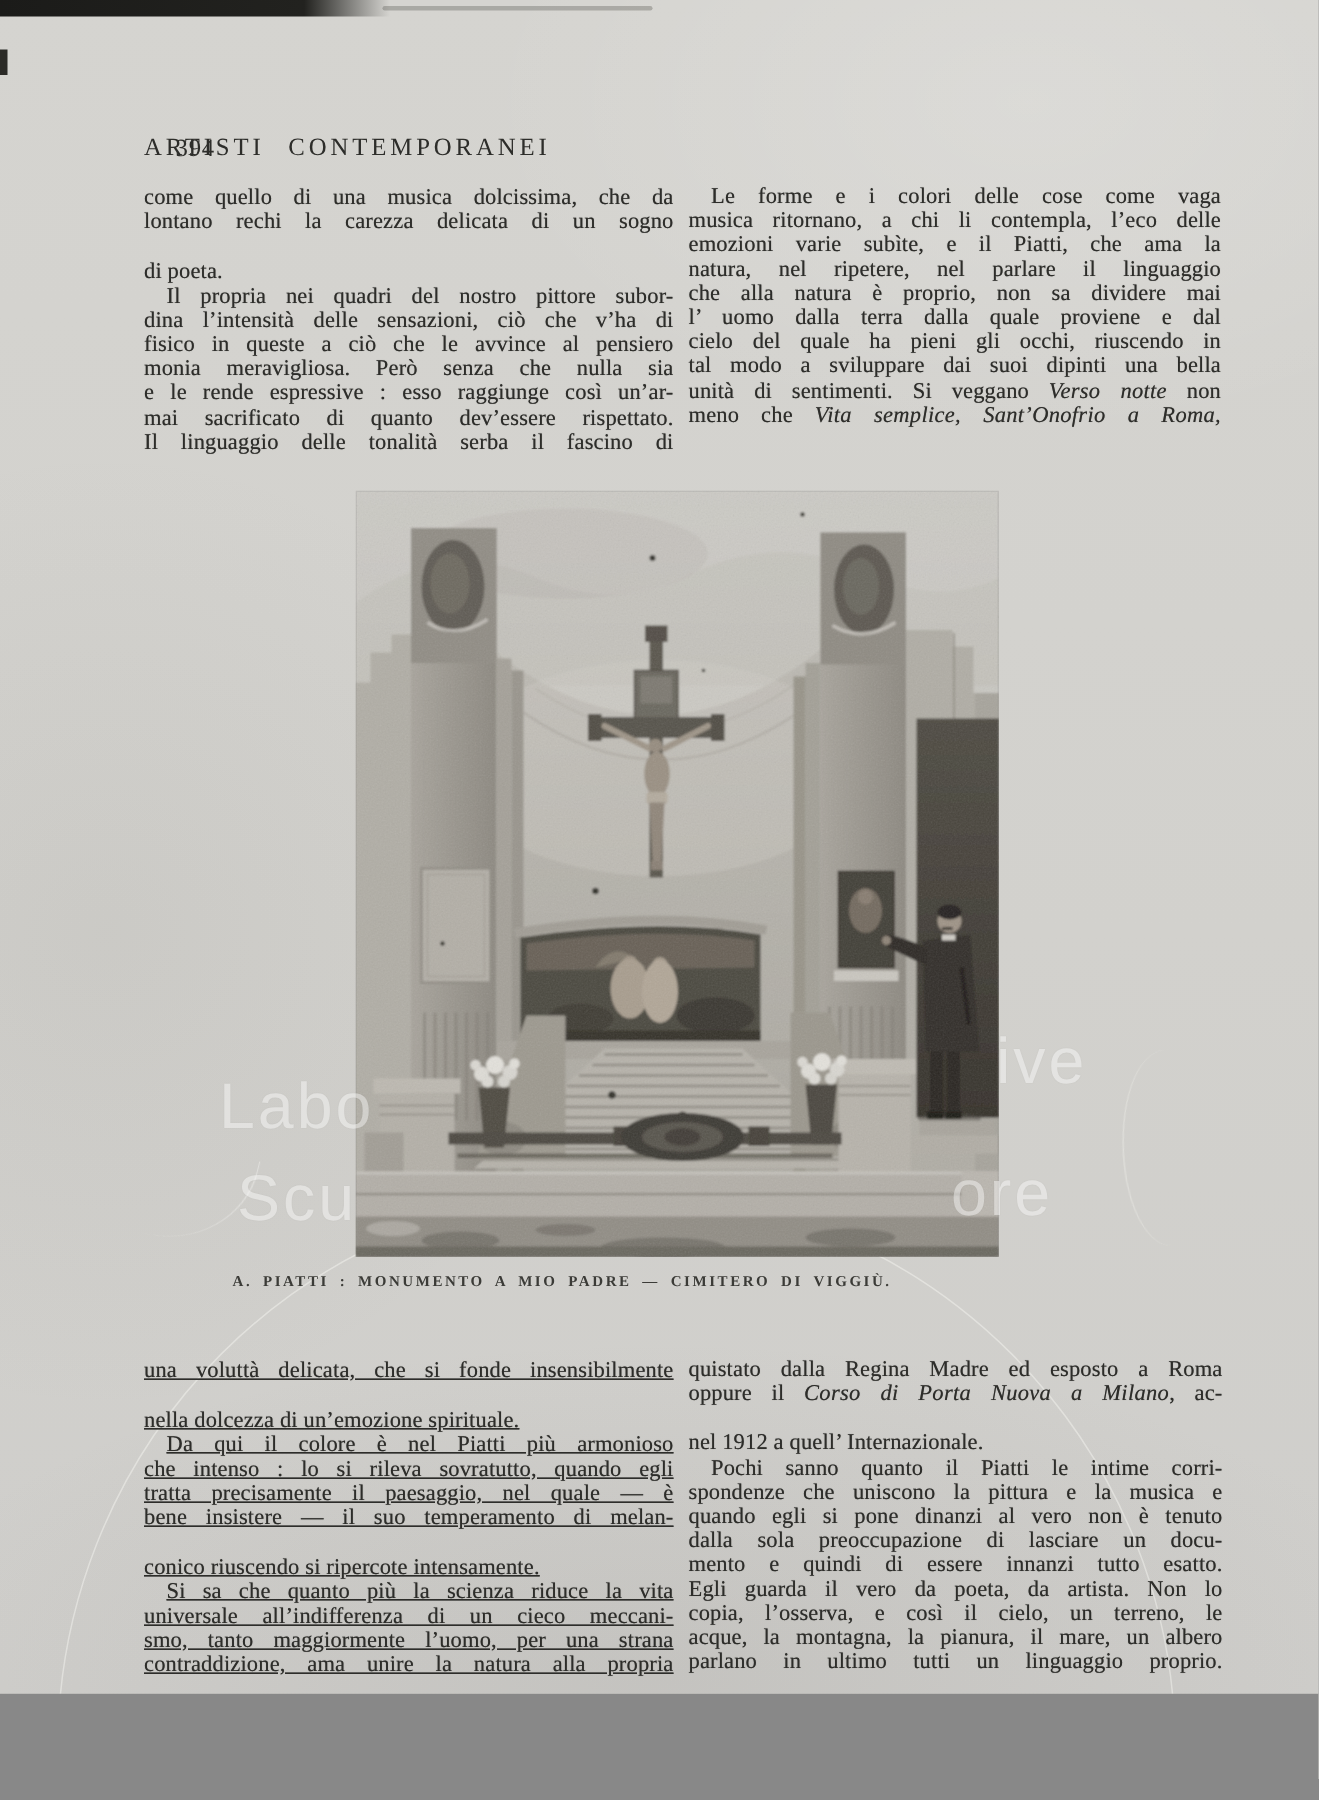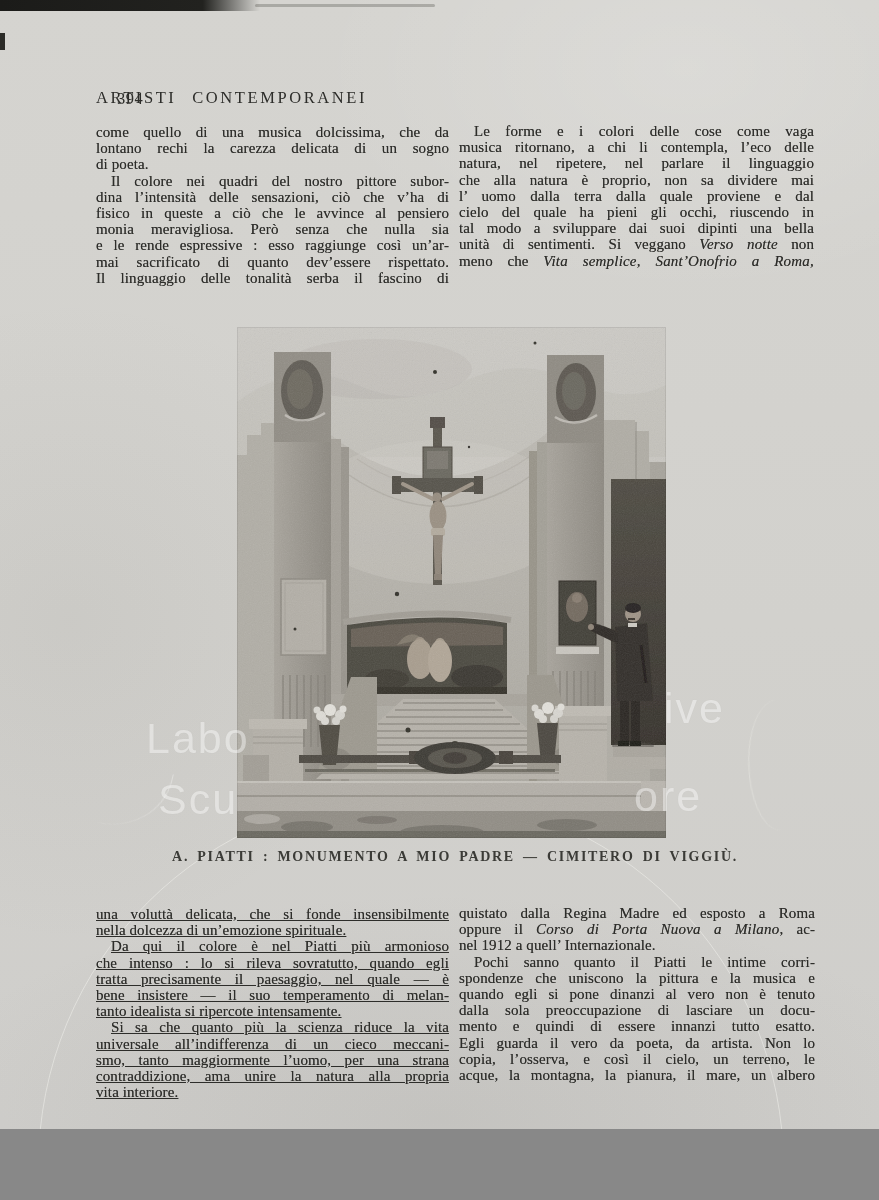--- a/index.html
+++ b/index.html
@@ -27,27 +27,27 @@
   #col-tl{left:96px;top:124px;width:353px;}
   #col-tr{left:459px;top:123px;width:355px;}
   #col-bl{left:96px;top:906px;width:353px;text-decoration:underline;}
   #col-br{left:459px;top:905px;width:356px;}
   .line{
     font-size:15px;line-height:16.2px;
     text-align:justify;text-align-last:justify;text-justify:inter-word;
     white-space:nowrap;letter-spacing:.1px;
     text-shadow:0 0 .45px rgba(45,45,42,.65);
   }
-  .line.para-end{text-align-last:left;}
+  .line.para-end{text-align-last:left;margin-top:17px;}
   .line.indent{text-indent:15px;}
   .line i{font-style:italic;letter-spacing:.2px;}
   
   #photo{position:absolute;left:237px;top:327px;z-index:2;}
-  .caption{position:absolute;left:155px;top:849px;width:600px;text-align:center;
-    font-size:14px;font-weight:700;letter-spacing:1.7px;word-spacing:3px;color:#3b3b37;z-index:4;}
+  .caption{position:absolute;left:155px;top:849px;width:600px;text-align:left;
+    font-size:10px;font-weight:700;letter-spacing:1.7px;word-spacing:3px;color:#3b3b37;z-index:4;}
   
   .wm{position:absolute;z-index:5;font-family:"Liberation Sans","DejaVu Sans",sans-serif;
     font-size:43px;color:var(--watermark);opacity:.42;letter-spacing:2px;
     text-shadow:0 0 1px rgba(120,120,115,.35);filter:blur(.3px);pointer-events:none;text-align:center;}
   #wm-1{left:146px;top:714px;}
   #wm-2{left:664px;top:684px;}
   #wm-3{left:158px;top:775px;}
   #wm-4{left:634px;top:772px;}
   
   .edge{position:absolute;z-index:6;}
@@ -73,65 +73,67 @@
   <div id="scratch-l"></div>
   <div id="scratch-r"></div>
 
   <div class="pageno">394</div>
   <div class="runhead">ARTISTI CONTEMPORANEI</div>
 
   <div class="col" id="col-tl">
       <div class="line">come quello di una musica dolcissima, che da</div>
       <div class="line">lontano rechi la carezza delicata di un sogno</div>
       <div class="line para-end">di poeta.</div>
-      <div class="line indent">Il colore nei quadri del nostro pittore subor-</div>
+      <div class="line indent">Il propria nei quadri del nostro pittore subor-</div>
       <div class="line">dina l’intensità delle sensazioni, ciò che v’ha di</div>
       <div class="line">fisico in queste a ciò che le avvince al pensiero</div>
       <div class="line">monia meravigliosa. Però senza che nulla sia</div>
       <div class="line">e le rende espressive : esso raggiunge così un’ar-</div>
       <div class="line">mai sacrificato di quanto dev’essere rispettato.</div>
       <div class="line">Il linguaggio delle tonalità serba il fascino di</div>
     </div>
   <div class="col" id="col-tr">
       <div class="line indent">Le forme e i colori delle cose come vaga</div>
       <div class="line">musica ritornano, a chi li contempla, l’eco delle</div>
+      <div class="line">emozioni varie subìte, e il Piatti, che ama la</div>
       <div class="line">natura, nel ripetere, nel parlare il linguaggio</div>
       <div class="line">che alla natura è proprio, non sa dividere mai</div>
       <div class="line">l’ uomo dalla terra dalla quale proviene e dal</div>
       <div class="line">cielo del quale ha pieni gli occhi, riuscendo in</div>
       <div class="line">tal modo a sviluppare dai suoi dipinti una bella</div>
       <div class="line">unità di sentimenti. Si veggano <i>Verso notte</i> non</div>
       <div class="line">meno che <i>Vita semplice, Sant’Onofrio a Roma,</i></div>
     </div>
   <div class="col" id="col-bl">
       <div class="line">una voluttà delicata, che si fonde insensibilmente</div>
       <div class="line para-end">nella dolcezza di un’emozione spirituale.</div>
       <div class="line indent">Da qui il colore è nel Piatti più armonioso</div>
       <div class="line">che intenso : lo si rileva sovratutto, quando egli</div>
       <div class="line">tratta precisamente il paesaggio, nel quale — è</div>
       <div class="line">bene insistere — il suo temperamento di melan-</div>
-      <div class="line para-end">tanto idealista si ripercote intensamente.</div>
+      <div class="line para-end">conico riuscendo si ripercote intensamente.</div>
       <div class="line indent">Si sa che quanto più la scienza riduce la vita</div>
       <div class="line">universale all’indifferenza di un cieco meccani-</div>
       <div class="line">smo, tanto maggiormente l’uomo, per una strana</div>
       <div class="line">contraddizione, ama unire la natura alla propria</div>
       <div class="line para-end">vita interiore.</div>
     </div>
   <div class="col" id="col-br">
       <div class="line">quistato dalla Regina Madre ed esposto a Roma</div>
       <div class="line">oppure il <i>Corso di Porta Nuova a Milano</i>, ac-</div>
       <div class="line para-end">nel 1912 a quell’ Internazionale.</div>
       <div class="line indent">Pochi sanno quanto il Piatti le intime corri-</div>
       <div class="line">spondenze che uniscono la pittura e la musica e</div>
       <div class="line">quando egli si pone dinanzi al vero non è tenuto</div>
       <div class="line">dalla sola preoccupazione di lasciare un docu-</div>
       <div class="line">mento e quindi di essere innanzi tutto esatto.</div>
       <div class="line">Egli guarda il vero da poeta, da artista. Non lo</div>
       <div class="line">copia, l’osserva, e così il cielo, un terreno, le</div>
       <div class="line">acque, la montagna, la pianura, il mare, un albero</div>
+      <div class="line">parlano in ultimo tutti un linguaggio proprio.</div>
     </div>
 
   <svg id="photo" width="429" height="511" viewBox="0 0 429 511">
     <defs>
       <linearGradient id="skyGrad" x1="0" y1="0" x2="0" y2="1">
         <stop offset="0" stop-color="#cccac5"></stop>
           <stop offset="1" stop-color="#bfbdb6"></stop>
       </linearGradient>
       <linearGradient id="wallGrad" x1="0" y1="0" x2="0" y2="1">
         <stop offset="0" stop-color="#bcb9b2"></stop>

